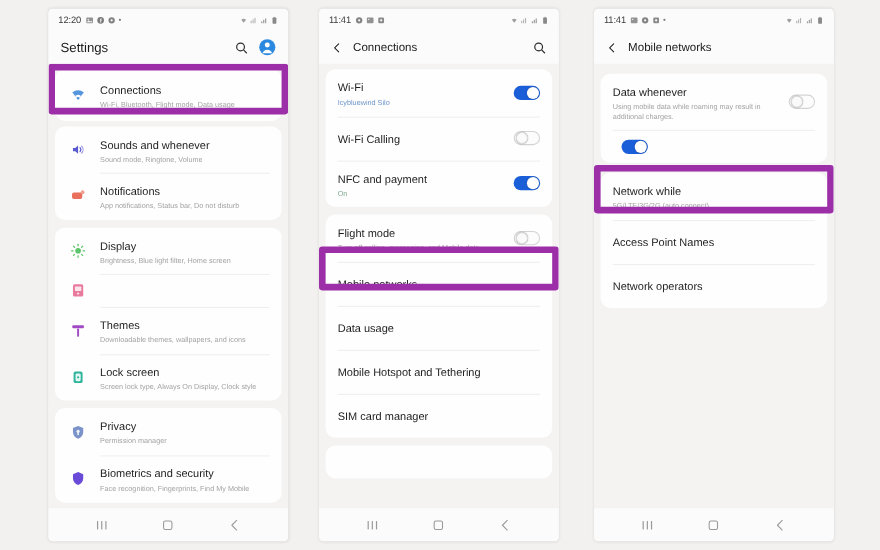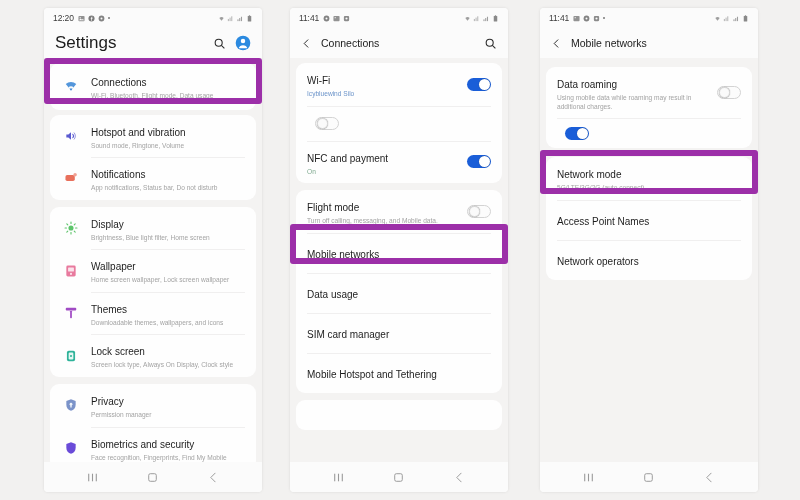--- a/index.html
+++ b/index.html
@@ -34,21 +34,21 @@
   .sb-spacer { flex: 1; }
   .sb-icons-right { display: flex; align-items: center; gap: 2.5px; }
   .mini { width: 7px; height: 7px; display:block; opacity: .72; }
   .dot-small { width:2px;height:2px;border-radius:50%;background:#7a7a7a;display:block; }
 
   
   .appbar {
     height: 30px; display: flex; align-items: center;
     padding: 0 11px; background: #fbfbfb;
   }
-  .appbar .title { font-size: 17px; color: #1b1b1b; }
+  .appbar .title { font-size: 12px; color: #1b1b1b; }
   .appbar.sub .title { font-size: 10.5px; margin-left: 9px; }
   .appbar .grow { flex: 1; }
   .back-chevron { width: 11px; height: 11px; }
 
   
   .screen-body {
     height: 404px; background: #f4f3f2;
     overflow: hidden; position: relative;
   }
   .group {
@@ -188,21 +188,21 @@
       <div class="group">
         <div class="row icon-row">
           <span class="row-icon">
             <svg width="14" height="14" viewBox="0 0 24 24">
                 <path d="M4 9.5h3.5L12 5.5v13L7.5 14.5H4z" fill="#5a5ad0"></path>
                 <path d="M15 9a4.5 4.5 0 010 6" stroke="#5a5ad0" stroke-width="1.8" fill="none" stroke-linecap="round"></path>
                 <path d="M17.5 6.5a8 8 0 010 11" stroke="#5a5ad0" stroke-width="1.6" fill="none" stroke-linecap="round" opacity=".7"></path>
               </svg>
           </span>
           <span class="row-text">
-            <span class="row-title">Hotspot and vibration</span>
+            <span class="row-title">Sounds and whenever</span>
             <div class="row-sub">Sound mode, Ringtone, Volume</div>
           </span>
         </div>
         <div class="row icon-row">
           <span class="row-icon">
             <svg width="14" height="14" viewBox="0 0 24 24">
                 <rect x="2.5" y="7" width="16" height="10" rx="3" fill="#e8705c"></rect>
                 <circle cx="19" cy="6.5" r="3" fill="#f0a093"></circle>
               </svg>
           </span>
@@ -236,24 +236,20 @@
           </span>
         </div>
         <div class="row icon-row">
           <span class="row-icon">
             <svg width="14" height="14" viewBox="0 0 24 24">
                 <rect x="4" y="2.5" width="16" height="19" rx="2.5" fill="#e87a9e"></rect>
                 <rect x="7" y="6" width="10" height="7" rx="1" fill="#fbe3eb"></rect>
                 <circle cx="12" cy="17" r="1.8" fill="#fbe3eb"></circle>
               </svg>
           </span>
-          <span class="row-text">
-            <span class="row-title">Wallpaper</span>
-            <div class="row-sub">Home screen wallpaper, Lock screen wallpaper</div>
-          </span>
         </div>
         <div class="row icon-row">
           <span class="row-icon">
             <svg width="14" height="14" viewBox="0 0 24 24">
                 <rect x="3" y="3" width="18" height="4.5" rx="1.5" fill="#a04bc4"></rect>
                 <rect x="10.5" y="8" width="3" height="13" rx="1.2" fill="#a04bc4"></rect>
               </svg>
           </span>
           <span class="row-text">
             <span class="row-title">Themes</span>
@@ -386,20 +382,23 @@
         <div class="row">
           <span class="row-text">
             <span class="row-title">Wi-Fi</span>
             <div class="row-sub blue">Icybluewind Silo</div>
           </span>
           <span class="toggle on">
               <span class="knob"></span>
             </span>
         </div>
         <div class="row" style="padding:11px 11px">
+          <span class="row-text">
+            <span class="row-title">Wi-Fi Calling</span>
+          </span>
           <span class="toggle off">
               <span class="knob"></span>
             </span>
         </div>
         <div class="row">
           <span class="row-text">
             <span class="row-title">NFC and payment</span>
             <div class="row-sub green">On</div>
           </span>
           <span class="toggle on">
@@ -423,26 +422,26 @@
             <span class="row-title">Mobile networks</span>
           </span>
         </div>
         <div class="row" style="padding:11px 11px">
           <span class="row-text">
             <span class="row-title">Data usage</span>
           </span>
         </div>
         <div class="row" style="padding:11px 11px">
           <span class="row-text">
+            <span class="row-title">Mobile Hotspot and Tethering</span>
+          </span>
+        </div>
+        <div class="row" style="padding:11px 11px">
+          <span class="row-text">
             <span class="row-title">SIM card manager</span>
-          </span>
-        </div>
-        <div class="row" style="padding:11px 11px">
-          <span class="row-text">
-            <span class="row-title">Mobile Hotspot and Tethering</span>
           </span>
         </div>
       </div>
 
       <div class="group">
         <div class="row" style="padding:11px 11px">
           <span class="row-text">
             
           </span>
         </div>
@@ -519,38 +518,38 @@
       <svg class="back-chevron" viewBox="0 0 24 24">
           <polyline points="15,4 7,12 15,20" fill="none" stroke="#1b1b1b" stroke-width="2" stroke-linecap="round" stroke-linejoin="round"></polyline>
         </svg>
       <span class="title">Mobile networks</span>
     </div>
 
     <div class="screen-body">
       <div class="group" style="margin-top:9px">
         <div class="row">
           <span class="row-text">
-            <span class="row-title">Data roaming</span>
+            <span class="row-title">Data whenever</span>
             <div class="row-sub">Using mobile data while roaming may result in additional charges.</div>
           </span>
           <span class="toggle off">
               <span class="knob"></span>
             </span>
         </div>
         <div class="row">
           <span class="toggle on">
               <span class="knob"></span>
             </span>
         </div>
       </div>
 
       <div class="group" style="margin-top:9px">
         <div class="row">
           <span class="row-text">
-            <span class="row-title">Network mode</span>
+            <span class="row-title">Network while</span>
             <div class="row-sub">5G/LTE/3G/2G (auto connect)</div>
           </span>
         </div>
         <div class="row" style="padding:11px 11px">
           <span class="row-text">
             <span class="row-title">Access Point Names</span>
           </span>
         </div>
         <div class="row" style="padding:11px 11px">
           <span class="row-text">

